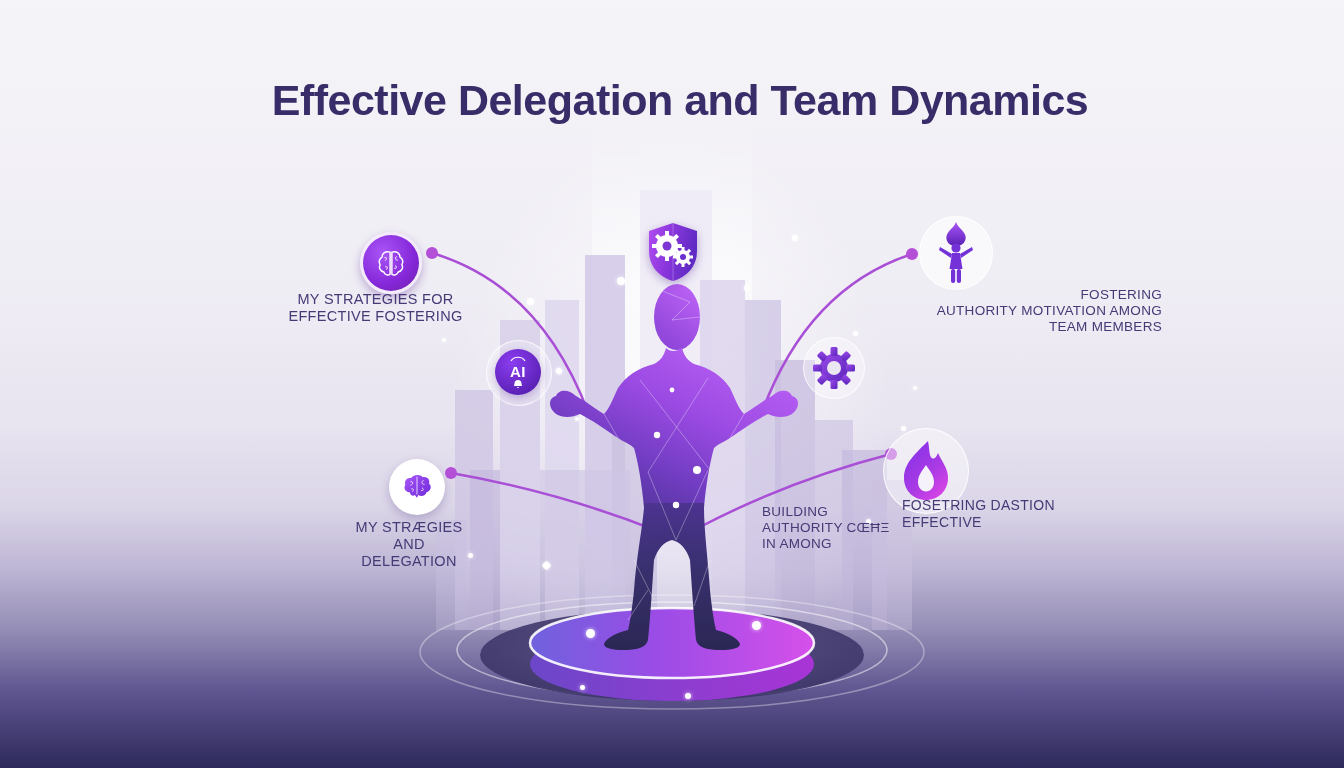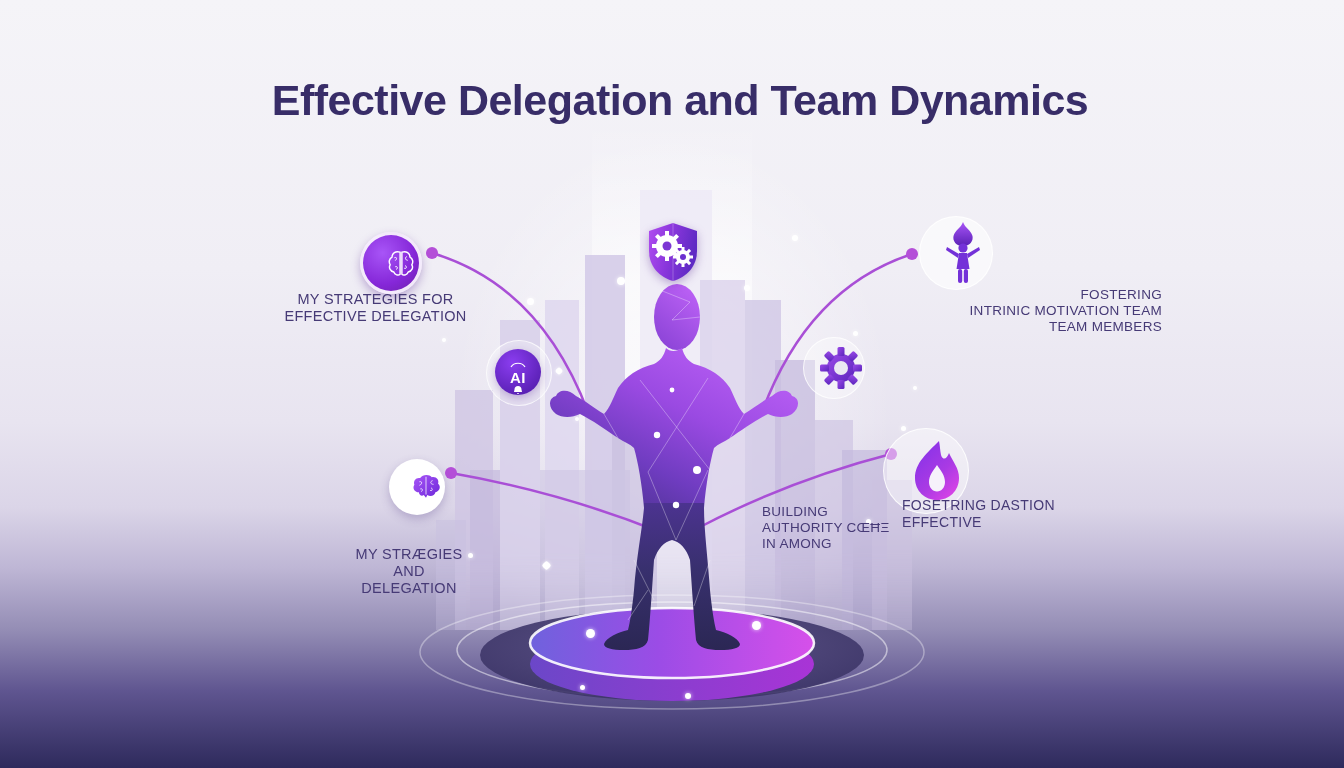--- a/index.html
+++ b/index.html
@@ -31,26 +31,26 @@
     position:absolute; top:76px; left:0; width:100%; text-align:center;
     font-size:43px; font-weight:800; color:#382d68; letter-spacing:-0.5px;padding-left:8px;
   }
   
   .label{
     position:absolute; color:#463a76; font-weight:400; letter-spacing:0.3px;
     line-height:1.18;
   }
   .label.center{text-align:center;}
   .lbl-strategies-top{left:268px; top:291px; width:215px; font-size:14.5px;}
-  .lbl-strategies-bottom{left:318px; top:519px; width:182px; font-size:14.5px;margin-top:27px;}
+  .lbl-strategies-bottom{left:318px; top:519px; width:182px; font-size:14.5px;}
   .lbl-motivation-top{left:932px; top:287px; width:230px; font-size:13.5px; text-align:right;}
   .lbl-motivation-right{left:902px; top:497px; width:200px; font-size:14px; text-align:left;}
   .lbl-authority{left:762px; top:504px; width:160px; font-size:13.5px; text-align:left;}
   
-  .badge{position:absolute; border-radius:50%; display:flex; align-items:center; justify-content:flex-end;}
+  .badge{position:absolute; border-radius:50%; display:flex; align-items:center; justify-content:center;}
   .ring{position:absolute; border-radius:50%; border:1.5px solid rgba(255,255,255,0.75); background:rgba(255,255,255,0.25);}
   .brain-badge-top{
     left:360px; top:232px; width:56px; height:56px;
     background:radial-gradient(circle at 35% 32%, #a855f7, #8527d8 60%, #6b21a8);
     border:3px solid rgba(255,255,255,0.9);
     box-shadow:0 4px 10px rgba(90,40,150,0.35);
   }
   .ai-badge{
     left:495px; top:349px; width:46px; height:46px;
     background:radial-gradient(circle at 38% 30%, #8b3df0, #5b21b6 75%);
@@ -344,32 +344,32 @@
       </defs>
       <path fill="url(#flameGrad2)" d="M33,3 C21,15 9,25 9,40 C9,53 19,62 31,62 C43,62 53,53 53,40 C53,30 47,24 43,15 C41,21 37,23 35,17 C34,12 34,8 33,3 Z"></path>
       <path fill="#f6f2fb" d="M31,27 C27,33 23,37.5 23,44 C23,49.5 26.5,53.5 31,53.5 C35.5,53.5 39,49.5 39,44 C39,37.5 35,33 31,27 Z"></path>
     </svg>
   </div>
 
   <div class="title">Effective Delegation and Team Dynamics</div>
 
   <div class="label center lbl-strategies-top">
     <div>MY STRATEGIES FOR</div>
-    <div>EFFECTIVE DELEGATION</div>
+    <div>EFFECTIVE FOSTERING</div>
   </div>
 
   <div class="label center lbl-strategies-bottom">
     <div>MY STRÆGIES</div>
     <div>AND</div>
     <div>DELEGATION</div>
   </div>
 
   <div class="label lbl-motivation-top">
     <div>FOSTERING</div>
-    <div>INTRINIC MOTIVATION TEAM</div>
+    <div>AUTHORITY MOTIVATION AMONG</div>
     <div>TEAM MEMBERS</div>
   </div>
 
   <div class="label lbl-motivation-right">
     <div>FOSETRING DASTION</div>
     <div>EFFECTIVE</div>
   </div>
 
   <div class="label lbl-authority">
     <div>BUILDING</div>

